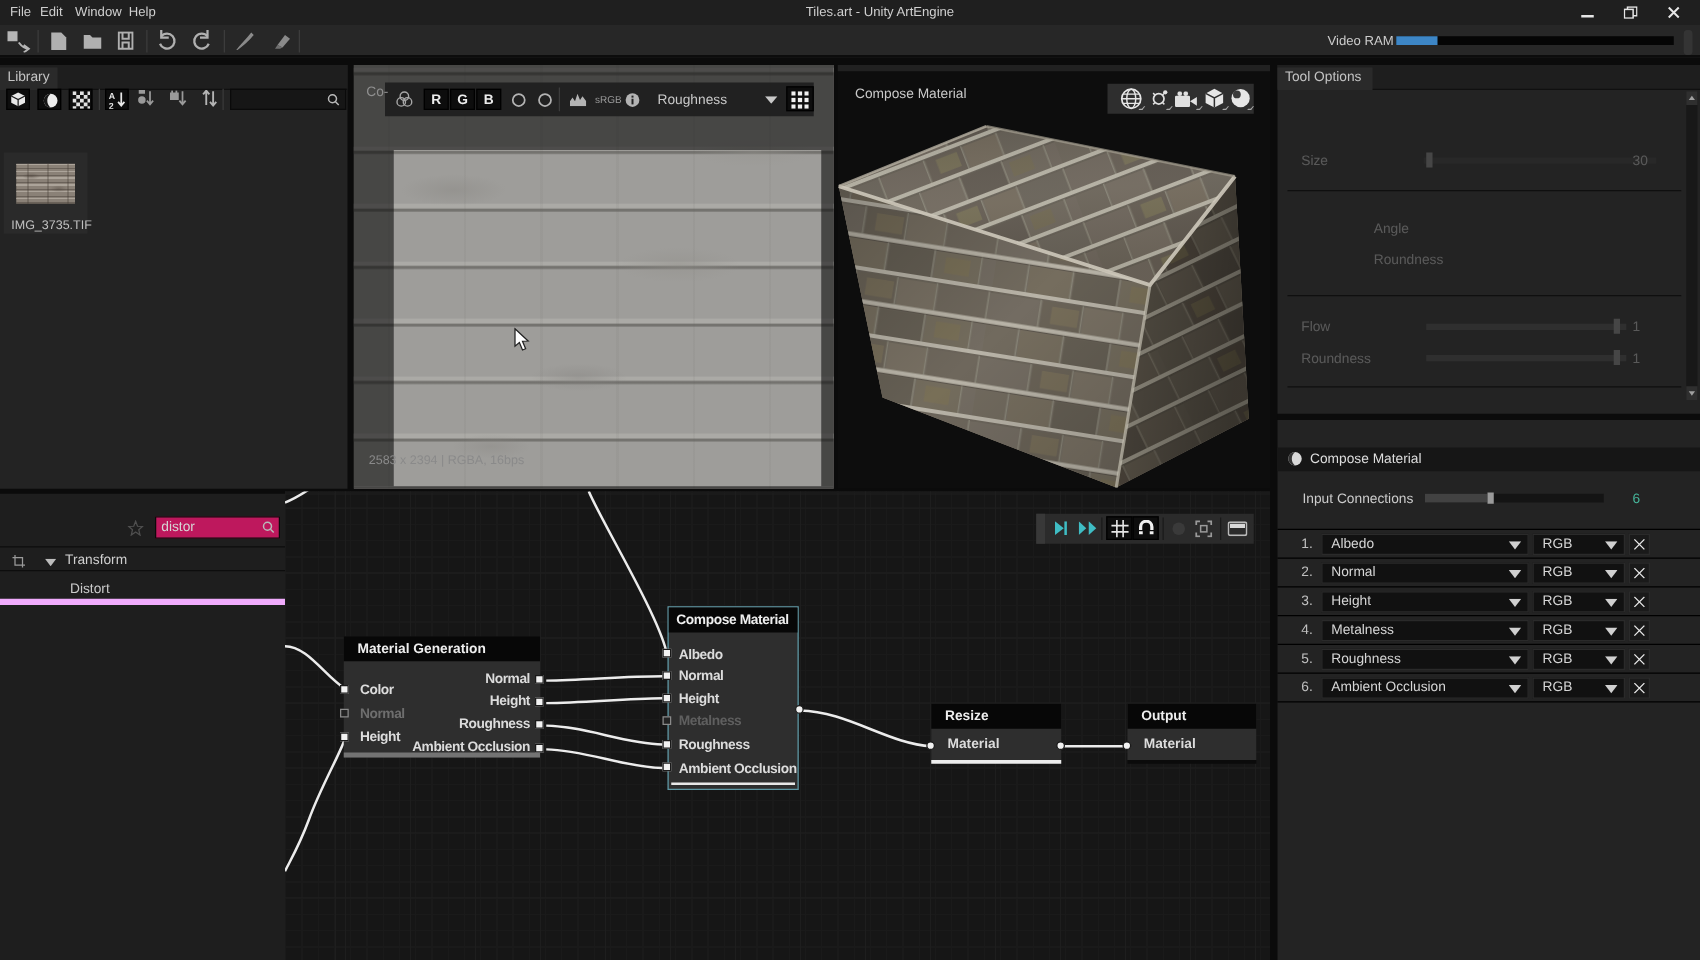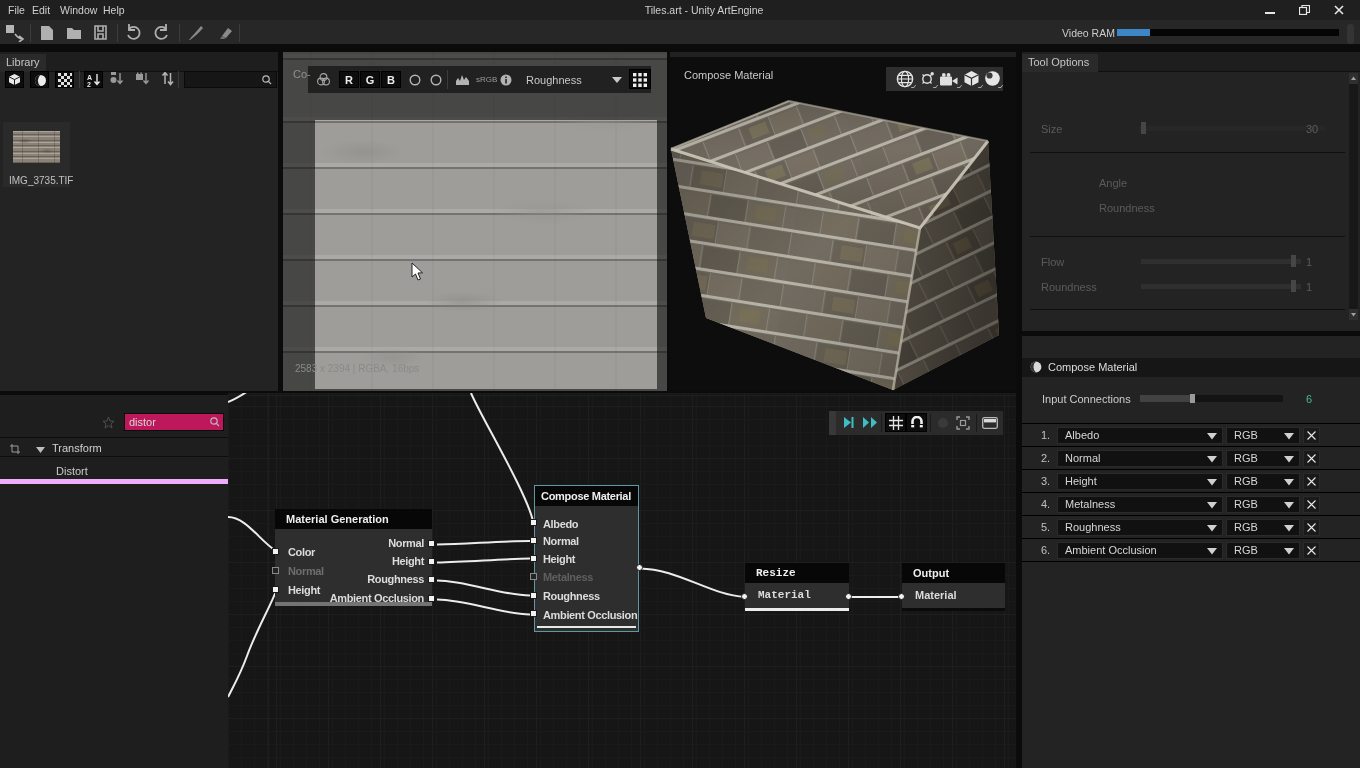--- a/index.html
+++ b/index.html
@@ -647,21 +647,21 @@
   <span class="nrow" style="left:315px; top:197.1px;">Roughness</span>
   <span class="nrow" style="left:315px; top:215.9px;">Ambient Occlusion</span>
   <div class="port" style="left:302px; top:126.2px;"></div>
   <div class="port" style="left:302px; top:143.9px;"></div>
   <div class="port" style="left:302px; top:161.6px;"></div>
   <div class="port off" style="left:302px; top:179.8px;"></div>
   <div class="port" style="left:302px; top:198.6px;"></div>
   <div class="port" style="left:302px; top:217.4px;"></div>
   <div class="cport" style="left:407.5px; top:170.9px;"></div>
 
-  <div class="node" style="left:517px; top:170px; width:104px; height:45px;font-family:Liberation Mono, monospace;">
+  <div class="node" style="left:517px; top:170px; width:104px; height:45px;">
     <div class="nhead">Resize</div>
     <span style="position:absolute; left:13px; top:26px; color:#dcdcdc; font-weight:bold;">Material</span>
   </div>
   <div style="position:absolute; left:517px; top:215px; width:104px; height:2.5px; background:#ededed;"></div>
   <div class="cport" style="left:512.5px; top:199.5px;"></div>
   <div class="cport" style="left:616.5px; top:199.5px;"></div>
 
   <div class="node" style="left:674px; top:170px; width:103px; height:45px;">
     <div class="nhead">Output</div>
     <span style="position:absolute; left:13px; top:26px; color:#dcdcdc; font-weight:bold;">Material</span>

